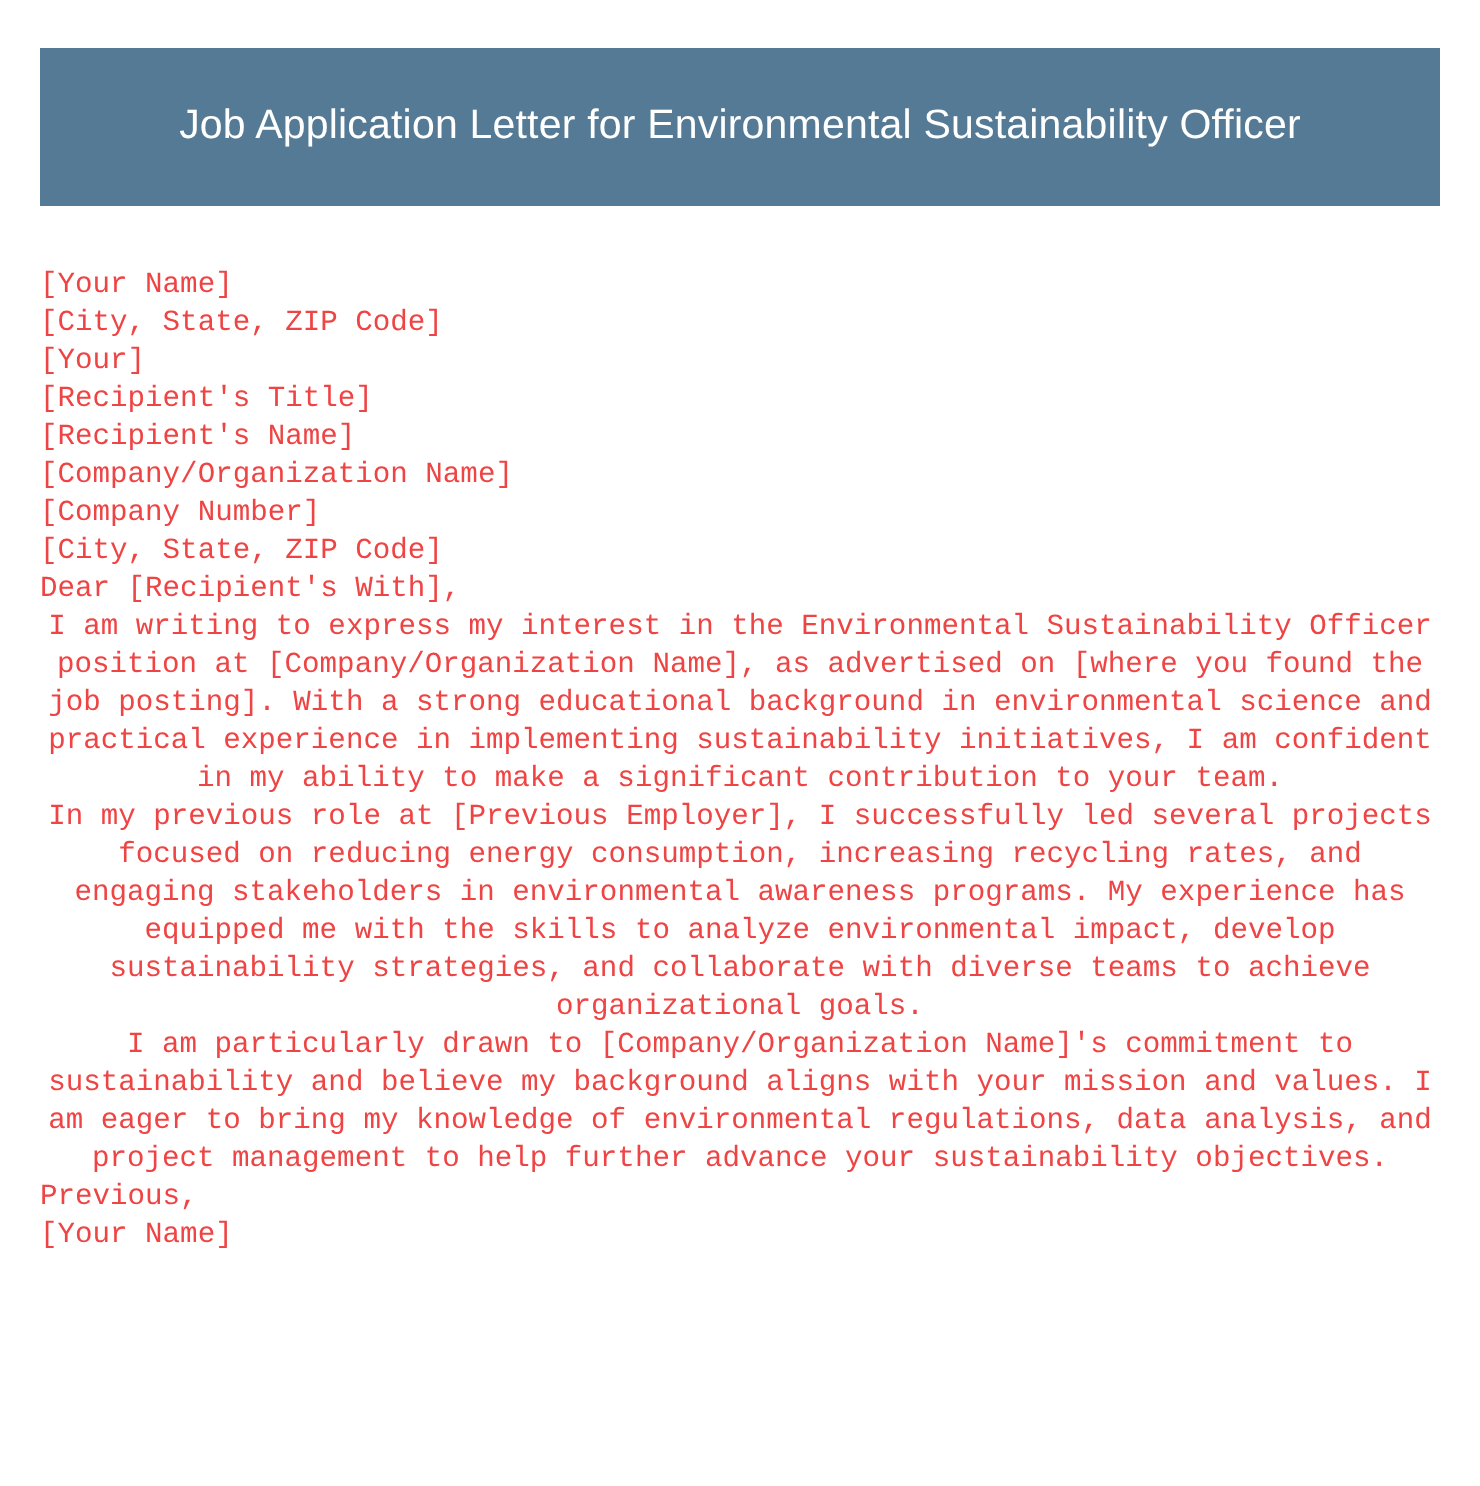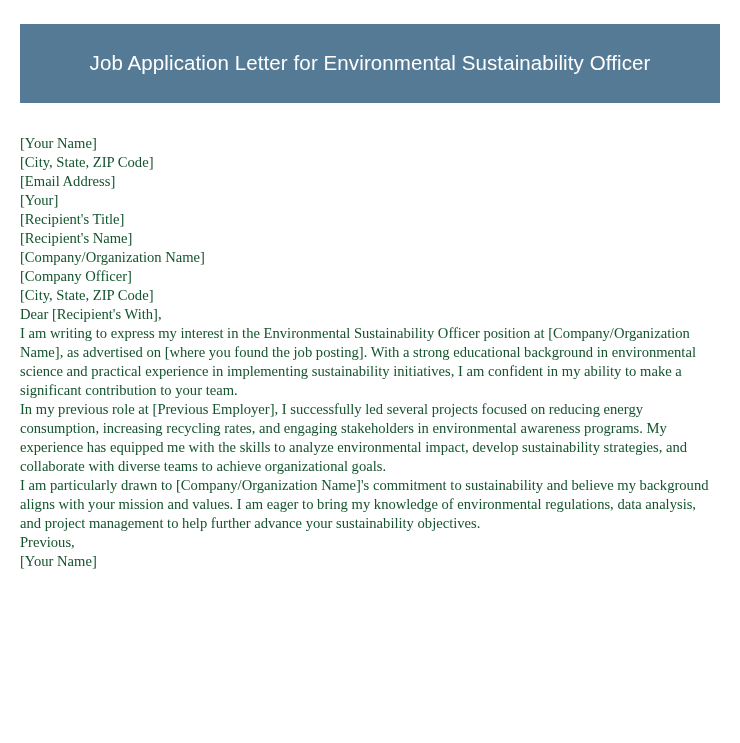--- a/index.html
+++ b/index.html
@@ -40,63 +40,62 @@
     text-align: right;
     line-height: 1.2;
     white-space: nowrap;
     font-family: "Liberation Sans", sans-serif;
   }
   .letter-body {
     position: absolute;
     left: 20px;
     top: 134px;
     width: 700px;
-    color: #14532d;
+    color: #ef4444;
     font-size: 14.6px;
     line-height: 19px;
-    font-family: Liberation Serif, serif;
+    font-family: Liberation Mono, monospace;
   }
   .addr-line {
     display: block;
     white-space: nowrap;
   }
   .para {
     display: block;
     margin: 0;
     padding: 0;
-    text-align: left;
+    text-align: center;
   }
   .sign-line {
     display: block;
     white-space: nowrap;
   }
 </style>
 </head>
 <body>
 
 <div id="page">
 
   <div class="header-banner">
     <div class="header-title">Job Application Letter for Environmental Sustainability Officer</div>
   </div>
 
   <div class="letter-body">
 
     <div>
       <span class="addr-line">[Your Name]</span>
       <span class="addr-line">[City, State, ZIP Code]</span>
-      <span class="addr-line">[Email Address]</span>
       <span class="addr-line">[Your]</span>
     </div>
 
     <div>
       <span class="addr-line">[Recipient's Title]</span>
       <span class="addr-line">[Recipient's Name]</span>
       <span class="addr-line">[Company/Organization Name]</span>
-      <span class="addr-line">[Company Officer]</span>
+      <span class="addr-line">[Company Number]</span>
       <span class="addr-line">[City, State, ZIP Code]</span>
     </div>
 
     <span class="addr-line">Dear [Recipient's With],</span>
 
     <p class="para">I am writing to express my interest in the Environmental Sustainability Officer position at [Company/Organization Name], as advertised on [where you found the job posting]. With a strong educational background in environmental science and practical experience in implementing sustainability initiatives, I am confident in my ability to make a significant contribution to your team.</p>
     <p class="para">In my previous role at [Previous Employer], I successfully led several projects focused on reducing energy consumption, increasing recycling rates, and engaging stakeholders in environmental awareness programs. My experience has equipped me with the skills to analyze environmental impact, develop sustainability strategies, and collaborate with diverse teams to achieve organizational goals.</p>
     <p class="para">I am particularly drawn to [Company/Organization Name]'s commitment to sustainability and believe my background aligns with your mission and values. I am eager to bring my knowledge of environmental regulations, data analysis, and project management to help further advance your sustainability objectives.</p>
 
     <span class="sign-line">Previous,</span>

